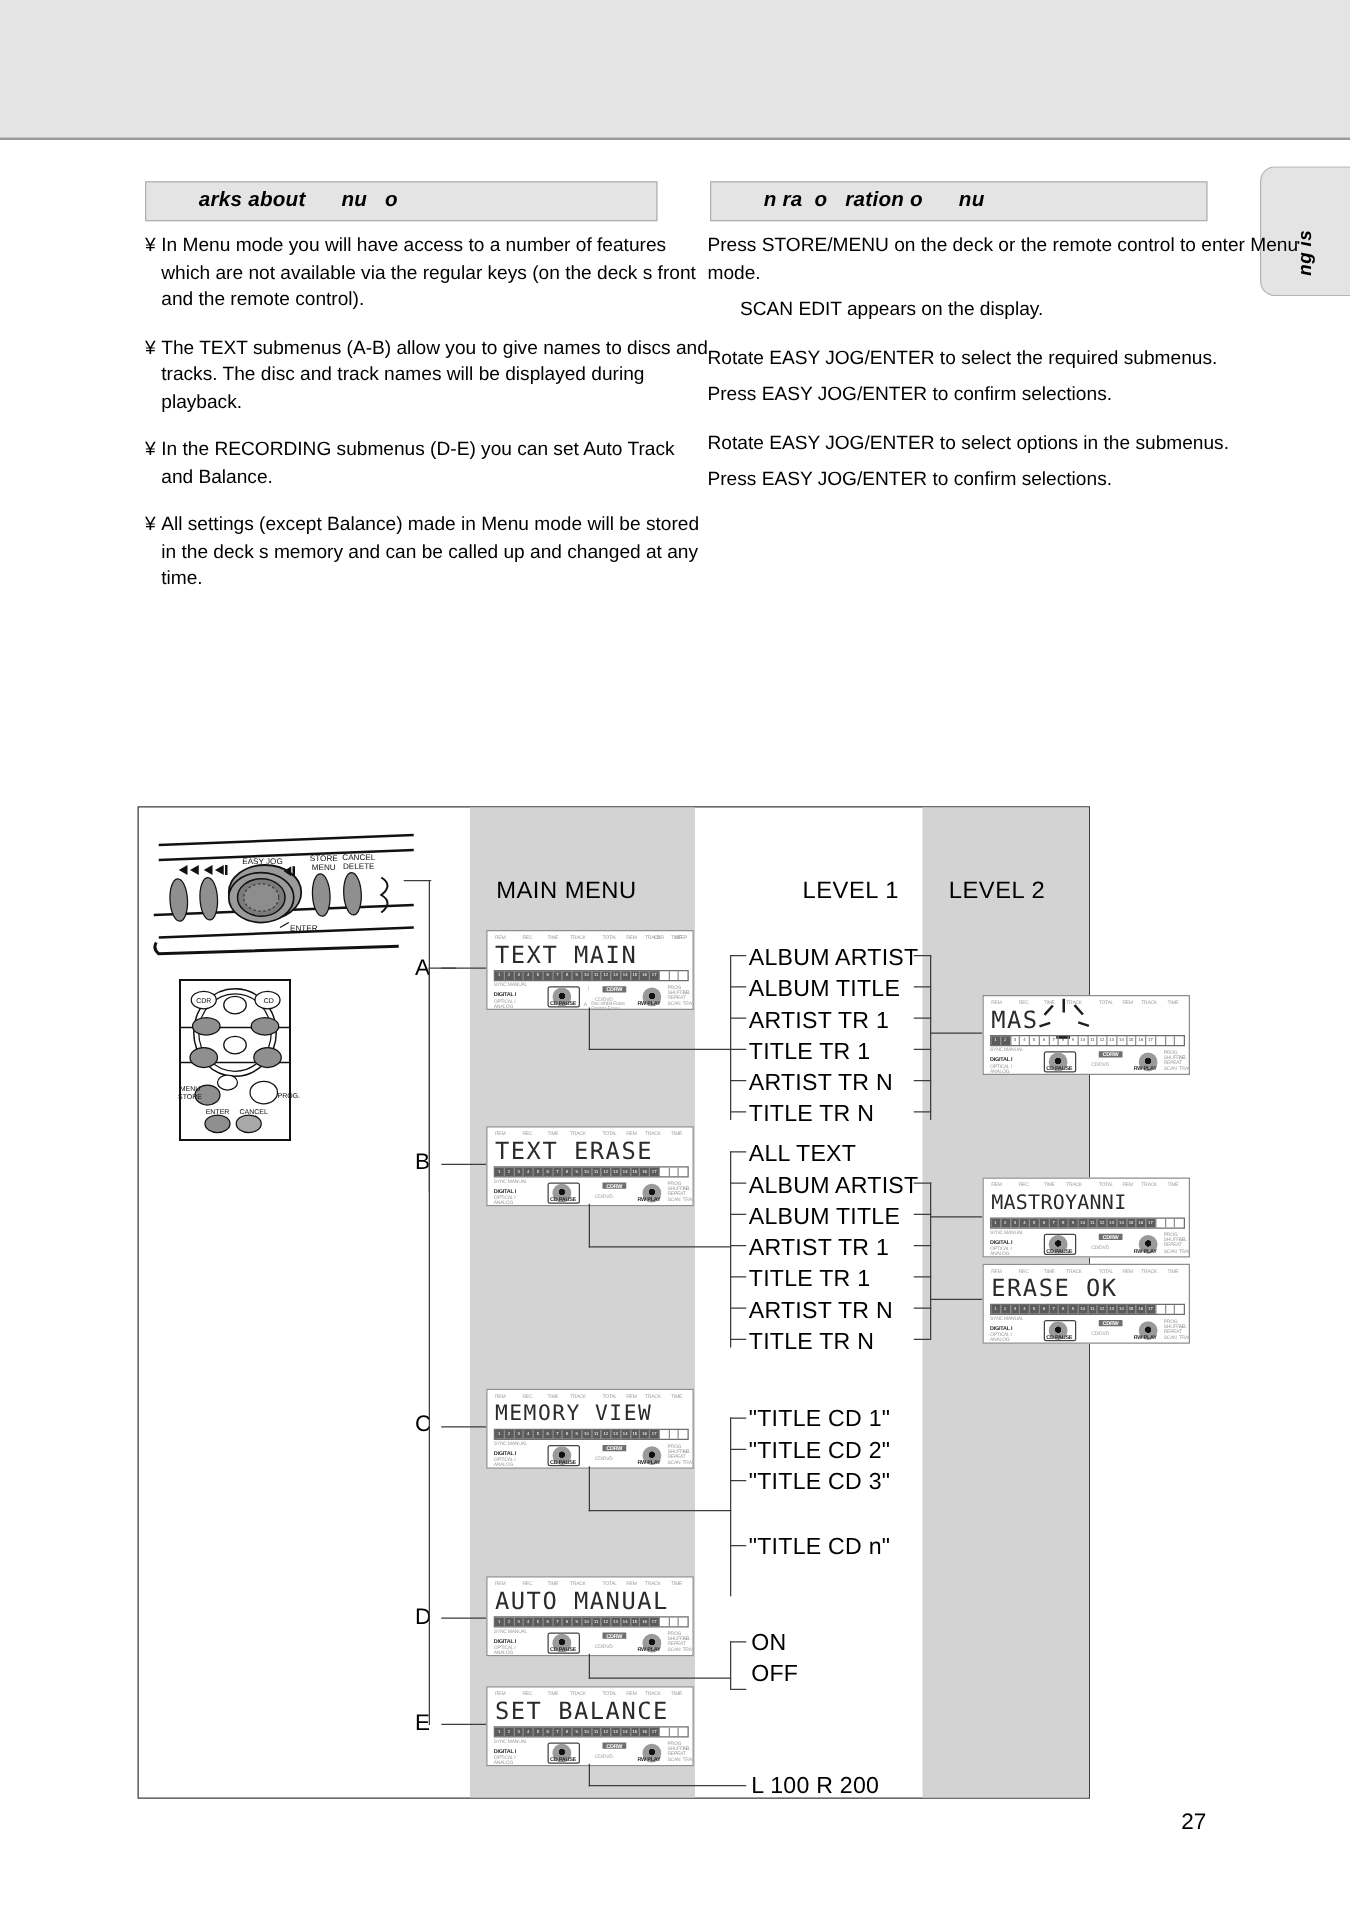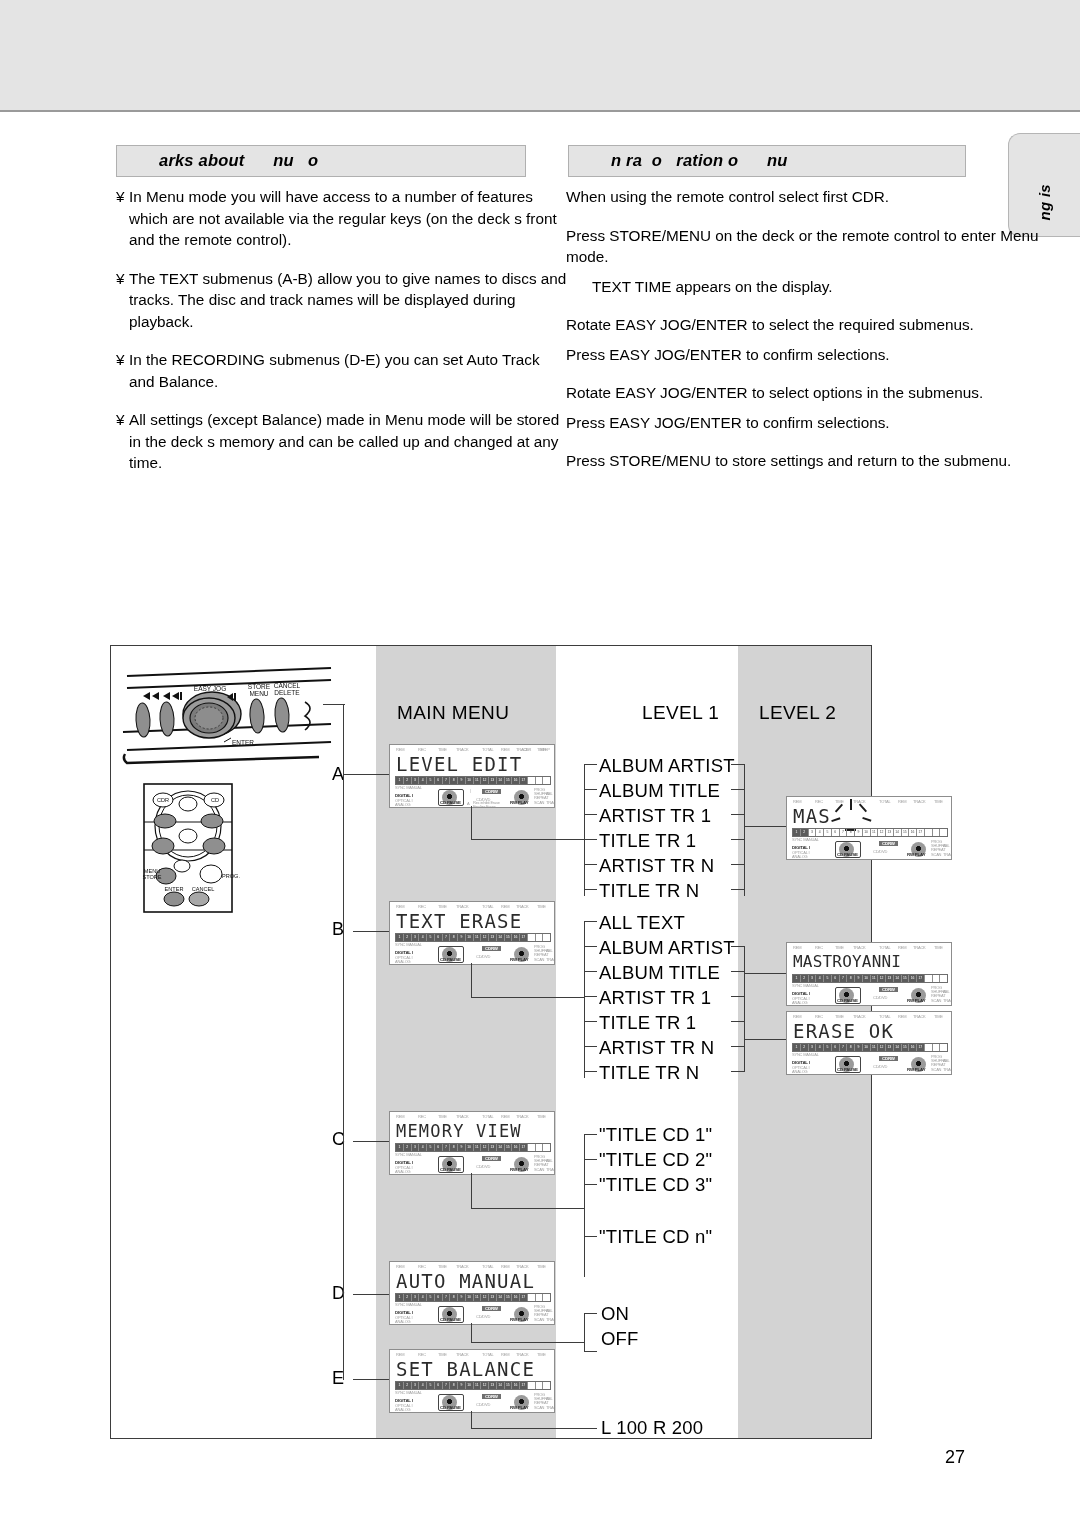--- a/index.html
+++ b/index.html
@@ -119,28 +119,26 @@
     <span class="yen">¥</span>
     <span class="txt">In the RECORDING submenus (D-E) you can set Auto Track and Balance.</span>
   </div>
   <div class="bullet">
     <span class="yen">¥</span>
     <span class="txt">All settings (except Balance) made in Menu mode will be stored in the deck s memory and can be called up and changed at any time.</span>
   </div>
 </div>
 
 <div class="col" id="col-right">
-  <div class="para">When using the remote control select first CDR.</div>
   <div class="para tight">Press STORE/MENU on the deck or the remote control to enter Menu mode.</div>
-  <div class="para indent">TEXT  TIME appears on the display.</div>
+  <div class="para indent">SCAN  EDIT appears on the display.</div>
   <div class="para tight">Rotate EASY JOG/ENTER to select the required submenus.</div>
   <div class="para">Press EASY JOG/ENTER to confirm selections.</div>
   <div class="para tight">Rotate EASY JOG/ENTER to select options in the submenus.</div>
   <div class="para">Press EASY JOG/ENTER to confirm selections.</div>
-  <div class="para">Press STORE/MENU to store settings and return to the submenu.</div>
 </div>
 
 <div id="diagram">
 
   <div class="band" id="band-main"></div>
   <div class="band" id="band-lvl2"></div>
 
   <div class="coltitle" id="t-main">MAIN MENU</div>
   <div class="coltitle" id="t-lvl1">LEVEL 1</div>
   <div class="coltitle" id="t-lvl2">LEVEL 2</div>
@@ -231,21 +229,21 @@
         <i style="left:62px">TRACK</i>
       <i style="left:88px">TOTAL</i>
         <i style="left:107px">REM</i>
         <i style="left:122px">TRACK</i>
         <i style="left:143px">TIME</i>
     </div>
     <div class="toprow" style="top:2px">
       <i style="left:129px">CDR</i>
         <i style="left:146px">STEP</i>
     </div>
-    <div class="big">LEVEL EDIT</div>
+    <div class="big">TEXT MAIN</div>
     <div class="track-bar">
       <u class="fill">1</u>
         <u class="fill">2</u>
         <u class="fill">3</u>
         <u class="fill">4</u>
         <u class="fill">5</u>
         <u class="fill">6</u>
       <u class="fill">7</u>
         <u class="fill">8</u>
         <u class="fill">9</u>

